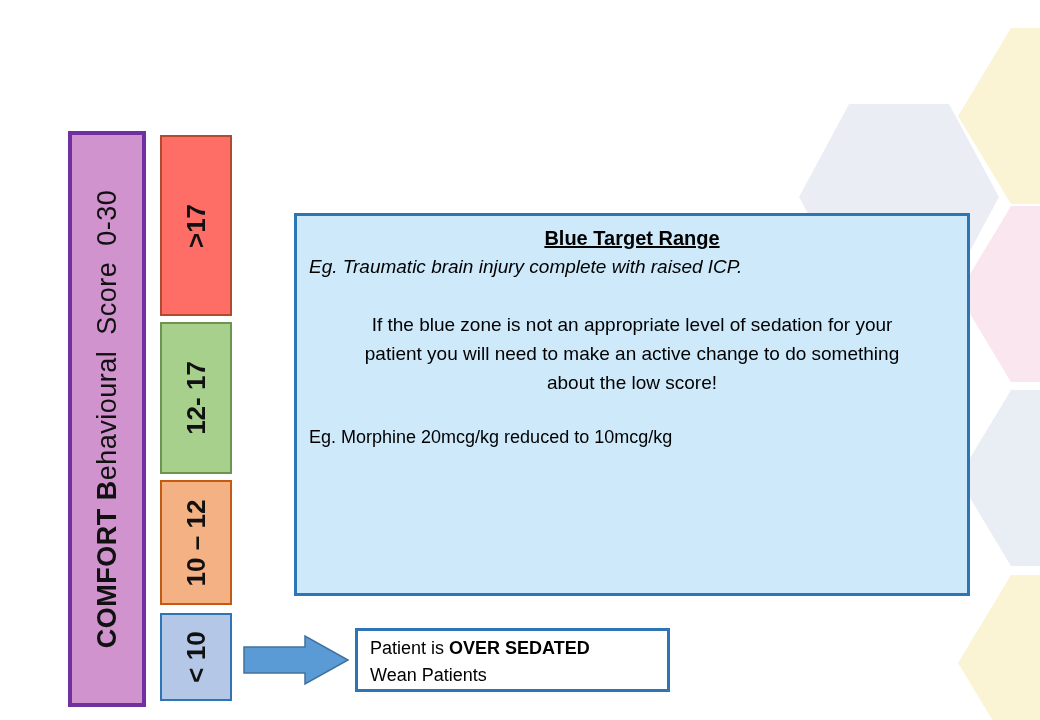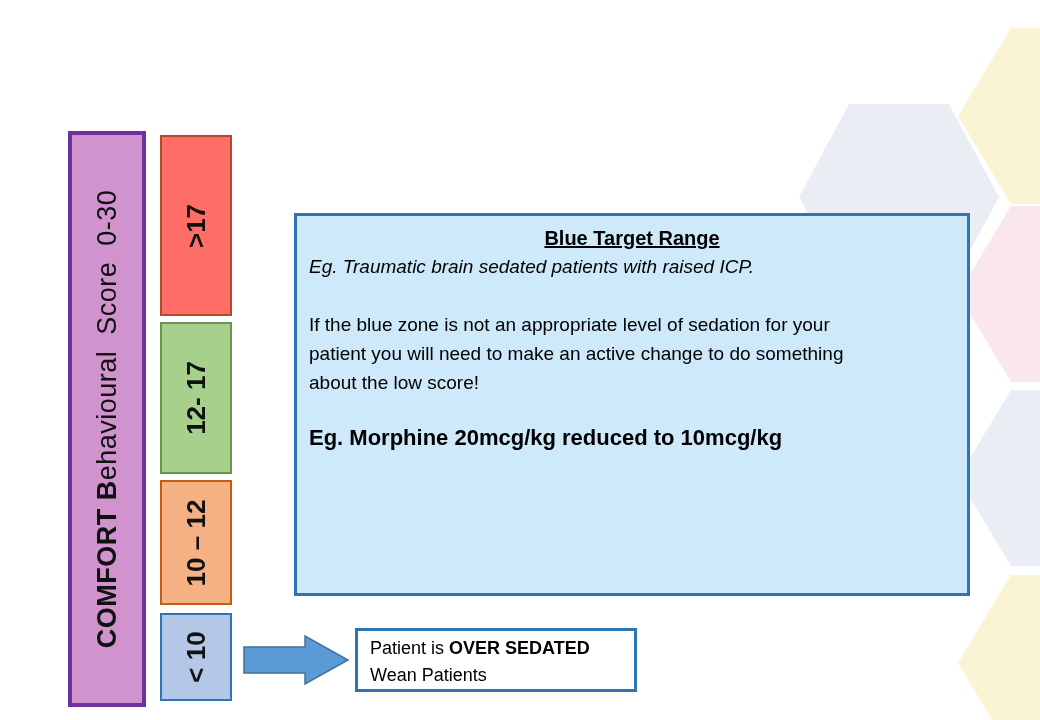--- a/index.html
+++ b/index.html
@@ -75,29 +75,29 @@
   }
   .info-title{
     text-align:center;
     font-weight:bold;
     text-decoration:underline;
     font-size:20px;
     line-height:28px;
   }
   .info-para{white-space:pre-line;}
   .info-eg-italic{font-style:italic;}
-  .info-para-2{margin-top:29px;white-space:pre-line;}
-  .info-eg-small{margin-top:26px;font-size:22px;font-weight:bold;}
+  .info-para-2{margin-top:29px;white-space:pre-line;text-align:center;}
+  .info-eg-small{margin-top:26px;font-size:18px;}
 
   
   .arrow-wrap{position:absolute;left:243px;top:634px;width:108px;height:52px;z-index:3;}
 
   
   .callout{
-    position:absolute;left:355px;top:628px;width:282px;height:64px;
+    position:absolute;left:355px;top:628px;width:315px;height:64px;
     box-sizing:border-box;
     background:#ffffff;
     border:3px solid #2E75B6;
     padding:4px 0 0 12px;
     font-size:18px;
     line-height:27px;
     z-index:3;
   }
 </style>
 </head>
@@ -121,21 +121,21 @@
 </div>
 <div class="zone zone-2" style="background: rgb(244, 177, 131); border-color: rgb(197, 90, 17);">
   <div class="zone-label">10 – 12</div>
 </div>
 <div class="zone zone-3" style="background: rgb(180, 199, 231); border-color: rgb(46, 117, 182);">
   <div class="zone-label">&lt; 10</div>
 </div>
 
 <div class="info-box">
   <div class="info-title">Blue Target Range</div>
-  <div class="info-eg-italic">Eg. Traumatic brain sedated patients with raised ICP.</div>
+  <div class="info-eg-italic">Eg. Traumatic brain injury complete with raised ICP.</div>
   <div class="info-para-2">If the blue zone is not an appropriate level of sedation for your
 patient you will need to make an active change to do something
 about the low score!</div>
   <div class="info-eg-small">Eg. Morphine 20mcg/kg reduced to 10mcg/kg</div>
 </div>
 
 <div class="arrow-wrap">
   <svg width="108" height="52" viewBox="0 0 108 52" xmlns="http://www.w3.org/2000/svg">
     <polygon points="1,13 62,13 62,2 105,26 62,50 62,39 1,39" fill="#5B9BD5" stroke="#41719C" stroke-width="1.5"></polygon>
   </svg>

